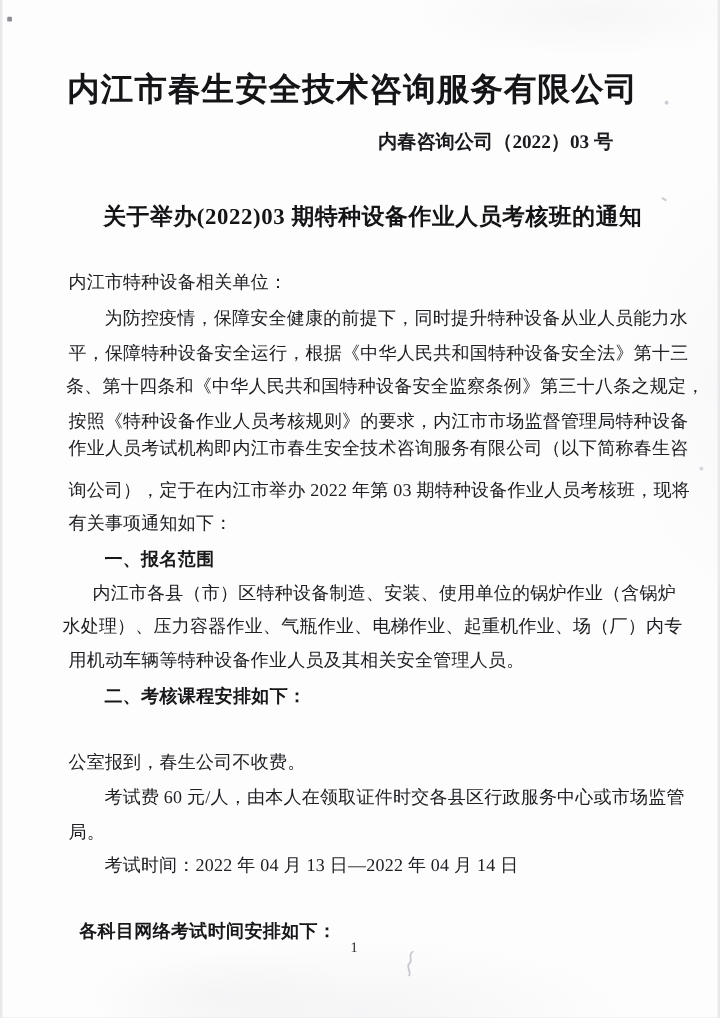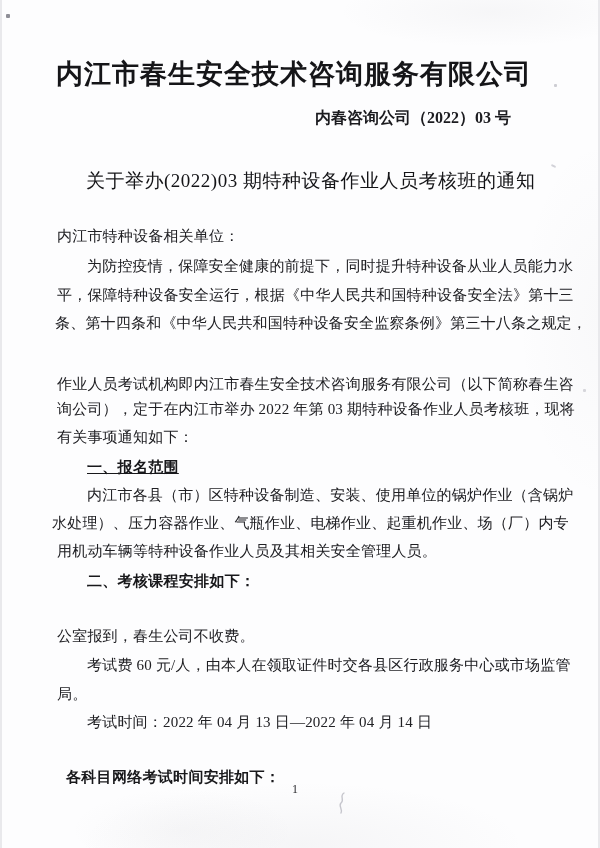--- a/index.html
+++ b/index.html
@@ -38,21 +38,21 @@
     font-size: 16px;
     font-weight: 700;
     white-space: pre;
     color: #1b1b1f;
   }
   .doc-subject {
     position: absolute;
     left: 84px;
     top: 168px;
     font-size: 19px;
-    font-weight: 400;
+    font-weight: 700;
     letter-spacing: 0.5px;
     white-space: pre;
     color: #141417;
   }
   .line {
     position: absolute;
     font-size: 15px;
     line-height: 21px;
     letter-spacing: 0.2px;
     white-space: pre;
@@ -90,25 +90,26 @@
 
   <div class="doc-title">内江市春生安全技术咨询服务有限公司</div>
   <div class="doc-number">内春咨询公司（2022）03 号</div>
 
   <div class="doc-subject">关于举办(2022)03 期特种设备作业人员考核班的通知</div>
 
   <div class="line" style="left:55px;  top:226px;">内江市特种设备相关单位：</div>
   <div class="line" style="left:85px;  top:256px;">为防控疫情，保障安全健康的前提下，同时提升特种设备从业人员能力水</div>
   <div class="line" style="left:55px;  top:285px;">平，保障特种设备安全运行，根据《中华人民共和国特种设备安全法》第十三</div>
   <div class="line" style="left:53px;  top:313px;">条、第十四条和《中华人民共和国特种设备安全监察条例》第三十八条之规定，</div>
-  <div class="line" style="left:55px;  top:374px;text-align:right;">作业人员考试机构即内江市春生安全技术咨询服务有限公司（以下简称春生咨</div>
+  <div class="line" style="left:55px;  top:342px;">按照《特种设备作业人员考核规则》的要求，内江市市场监督管理局特种设备</div>
+  <div class="line" style="left:55px;  top:364px;text-align:right;">作业人员考试机构即内江市春生安全技术咨询服务有限公司（以下简称春生咨</div>
   <div class="line" style="left:55px;  top:399px;">询公司），定于在内江市举办 2022 年第 03 期特种设备作业人员考核班，现将</div>
   <div class="line" style="left:55px;  top:427px;">有关事项通知如下：</div>
-  <div class="line bold" style="left:85px; top:456px;text-decoration:underline;">一、报名范围</div>
-  <div class="line" style="left:85px;  top:485px;">内江市各县（市）区特种设备制造、安装、使用单位的锅炉作业（含锅炉</div>
+  <div class="line bold" style="left:85px; top:456px;">一、报名范围</div>
+  <div class="line" style="left:75px;  top:485px;">内江市各县（市）区特种设备制造、安装、使用单位的锅炉作业（含锅炉</div>
   <div class="line" style="left:50px;  top:513px;">水处理）、压力容器作业、气瓶作业、电梯作业、起重机作业、场（厂）内专</div>
   <div class="line" style="left:55px;  top:541px;">用机动车辆等特种设备作业人员及其相关安全管理人员。</div>
   <div class="line bold" style="left:85px; top:570px;text-align:right;">二、考核课程安排如下：</div>
   <div class="line" style="left:55px;  top:626px;">公室报到，春生公司不收费。</div>
   <div class="line" style="left:85px;  top:655px;">考试费 60 元/人，由本人在领取证件时交各县区行政服务中心或市场监管</div>
   <div class="line" style="left:55px;  top:684px;">局。</div>
   <div class="line" style="left:85px;  top:712px;">考试时间：2022 年 04 月 13 日—2022 年 04 月 14 日</div>
   <div class="line bold" style="left:64px; top:766px;">各科目网络考试时间安排如下：</div>
 
   <div class="page-number">1</div>

